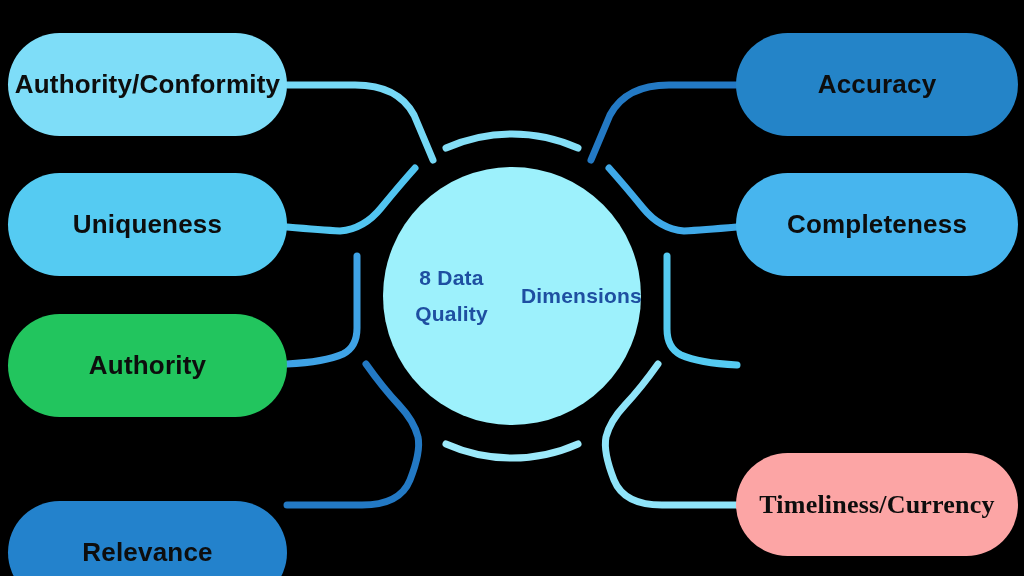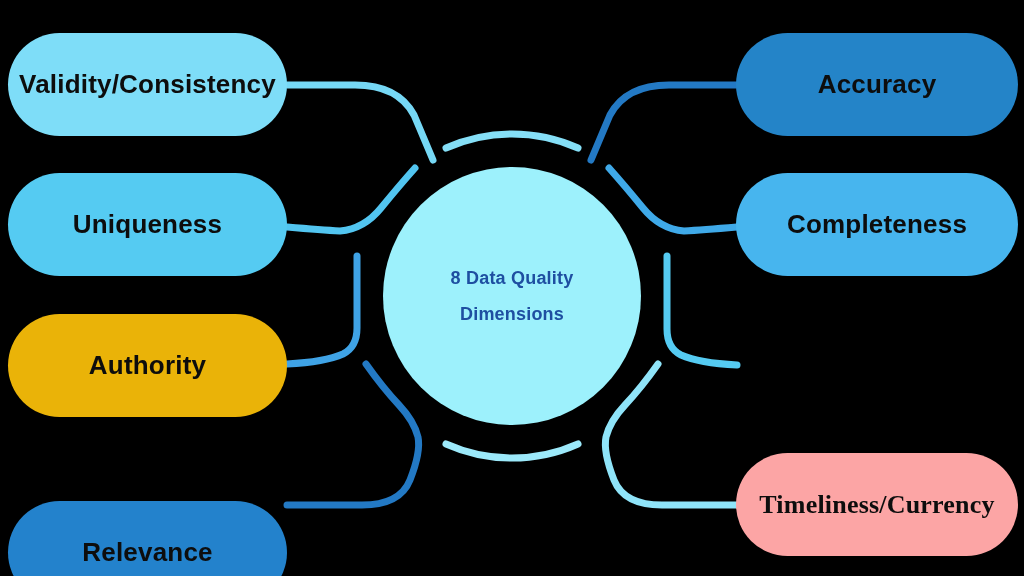--- a/index.html
+++ b/index.html
@@ -35,25 +35,25 @@
   .row2 { top: 173px; }
   .row3 { top: 314px; }
   .row4 { top: 453px; }
   #center-title {
     position: absolute;
     left: 382px;
     top: 167px;
     width: 260px;
     height: 258px;
     display: flex;
-    flex-direction: column;
+    flex-direction: row;
     align-items: center;
     justify-content: center;
     text-align: center;
-    font-size: 18px;
+    font-size: 21px;
     font-weight: 700;
     line-height: 36px;
     letter-spacing: 0.2px;
   }
 </style>
 </head>
 <body>
 
 <div id="stage">
 
@@ -69,26 +69,26 @@
     <path d="M287 364 Q325 362 343 354 Q357 347 357 328 L357 256" stroke-width="7" stroke-linecap="round" stroke="#3FA3E6"></path>
     <path d="M287 505 H362 Q400 505 410 480 Q421 452 418 437 Q414 421 399 405 Q383 388 366 364" stroke-width="7" stroke-linecap="round" stroke="#2379C4"></path>
 
     <path d="M737 85 H669 Q626 85 610 115 L591 160" stroke-width="7" stroke-linecap="round" stroke="#2379C4"></path>
     <path d="M737 227 Q702 230 684 231 Q660 229 643 208 Q625 186 609 168" stroke-width="7" stroke-linecap="round" stroke="#3FA9E8"></path>
     <path d="M737 365 Q699 363 681 355 Q667 348 667 329 L667 256" stroke-width="7" stroke-linecap="round" stroke="#55CBF2"></path>
     <path d="M737 505 H662 Q624 505 614 480 Q603 452 606 437 Q610 421 625 405 Q641 388 658 364" stroke-width="7" stroke-linecap="round" stroke="#8FE4F9"></path>
   </svg>
 
   <div class="pill left row1" style="background-color: rgb(126, 221, 248);">
-    <span>Validity/Consistency</span>
+    <span>Authority/Conformity</span>
   </div>
   <div class="pill left row2" style="background-color: rgb(85, 203, 242);">
     <span>Uniqueness</span>
   </div>
-  <div class="pill left row3" style="background-color: #eab308;">
+  <div class="pill left row3" style="background-color: #22c55e;">
     <span>Authority</span>
   </div>
   <div class="pill left row4" style="background-color: rgb(35, 130, 204); margin-top: 48px;">
     <span>Relevance</span>
   </div>
 
   <div class="pill right row1" style="background-color: rgb(36, 132, 200);">
     <span>Accuracy</span>
   </div>
   <div class="pill right row2" style="background-color: rgb(71, 181, 238);">

